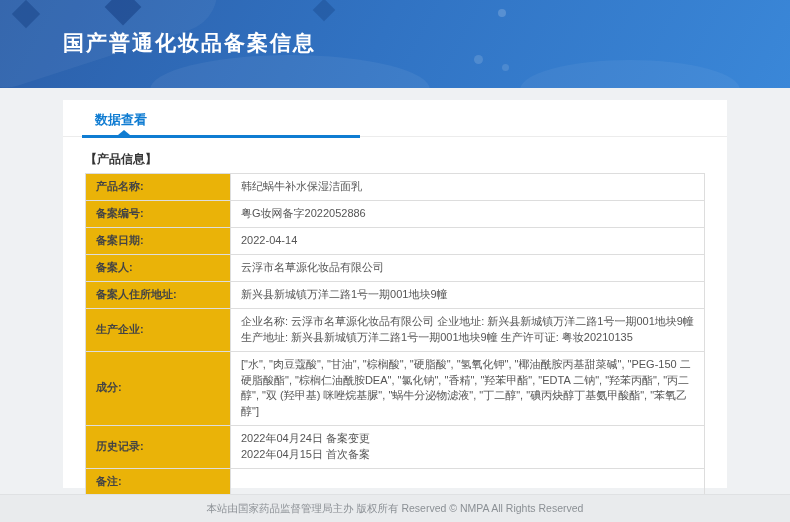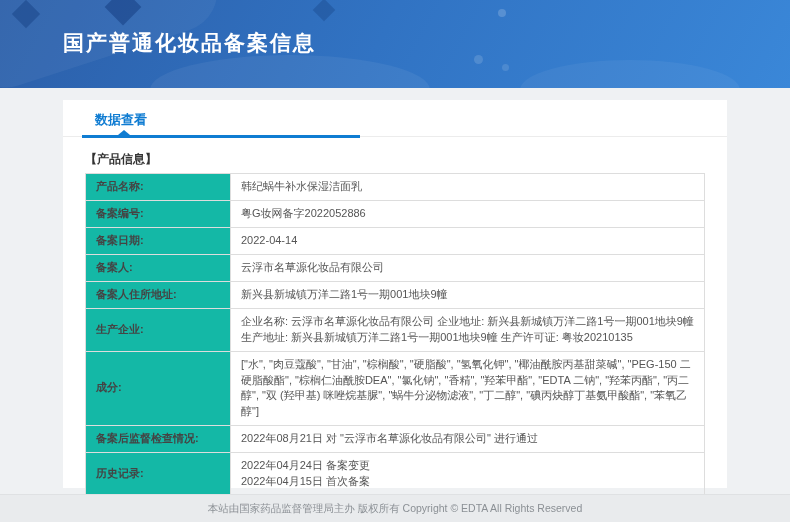--- a/index.html
+++ b/index.html
@@ -108,21 +108,21 @@
   }
   .info-table td {
     border: 1px solid #dddddd;
     padding: 5px 10px;
     line-height: 1.45;
     vertical-align: middle;
     word-break: break-all;
   }
   .info-table td.lbl {
     width: 145px;
-    background: #14b8a6;
+    background: #eab308;
     color: #444444;
     font-weight: bold;
   }
   .info-table td.val {
     color: #555555;
     white-space: pre-line;
   }
 
   
   .footer {
@@ -188,32 +188,28 @@
       </tr>
       <tr>
         <td class="lbl">生产企业:</td>
         <td class="val">企业名称: 云浮市名草源化妆品有限公司 企业地址: 新兴县新城镇万洋二路1号一期001地块9幢 生产地址: 新兴县新城镇万洋二路1号一期001地块9幢 生产许可证: 粤妆20210135</td>
       </tr>
       <tr>
         <td class="lbl">成分:</td>
         <td class="val">["水", "肉豆蔻酸", "甘油", "棕榈酸", "硬脂酸", "氢氧化钾", "椰油酰胺丙基甜菜碱", "PEG-150 二硬脂酸酯", "棕榈仁油酰胺DEA", "氯化钠", "香精", "羟苯甲酯", "EDTA 二钠", "羟苯丙酯", "丙二醇", "双 (羟甲基) 咪唑烷基脲", "蜗牛分泌物滤液", "丁二醇", "碘丙炔醇丁基氨甲酸酯", "苯氧乙醇"]</td>
       </tr>
       <tr>
-        <td class="lbl">备案后监督检查情况:</td>
-        <td class="val">2022年08月21日 对 "云浮市名草源化妆品有限公司" 进行通过</td>
-      </tr>
-      <tr>
         <td class="lbl">历史记录:</td>
         <td class="val">2022年04月24日 备案变更
 2022年04月15日 首次备案</td>
       </tr>
       <tr>
         <td class="lbl">备注:</td>
         <td class="val"></td>
       </tr>
     </tbody>
   </table>
 
 </div>
 
 <div class="footer">
-  <span>本站由国家药品监督管理局主办 版权所有 Copyright © EDTA All Rights Reserved</span>
+  <span>本站由国家药品监督管理局主办 版权所有 Reserved © NMPA All Rights Reserved</span>
 </div>
 
 </body></html>

